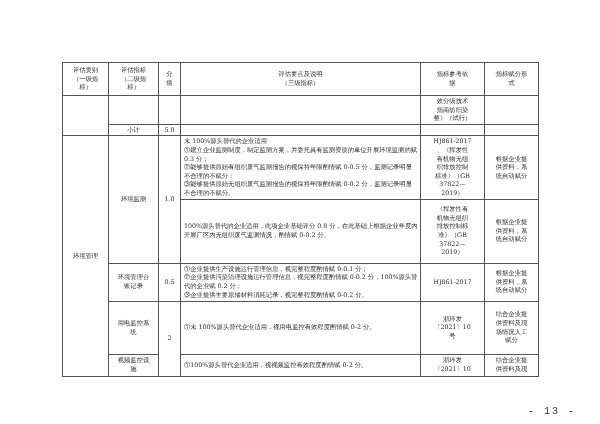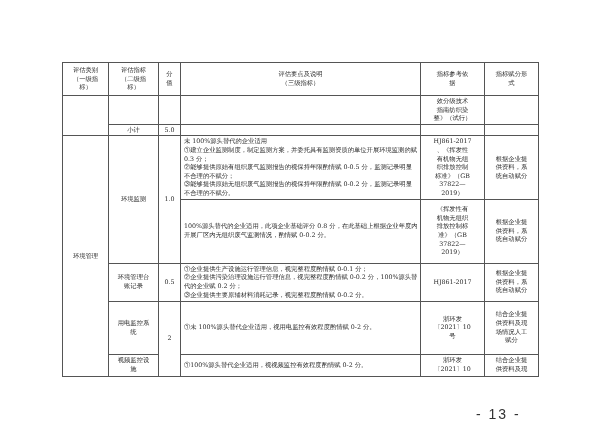--- a/index.html
+++ b/index.html
@@ -6,22 +6,22 @@
   body { width:600px; height:424px; position:relative; overflow:hidden;
          font-family:"DejaVu Serif", serif; color:#2a2a2a; }
   table.grid { position:absolute; left:62px; top:62px; border-collapse:collapse;
                table-layout:fixed; width:476px; }
   table.grid td, table.grid th { border:1px solid #555; padding:1px 2px; font-size:6.3px;
                line-height:8.6px; vertical-align:middle; font-weight:normal; }
   th { text-align:center; font-family:"DejaVu Sans", sans-serif; font-size:6.5px; }
   .c { text-align:center; }
   .l { text-align:left; padding-left:3px !important; }
   .pre { white-space:pre-line; }
-  .pagenum { position:absolute; left:476px; top:406px; font-size:14px; letter-spacing:2px;
-             font-family:Liberation Sans, sans-serif; color:#333; }
+  .pagenum { position:absolute; left:528px; top:406px; font-size:10px; letter-spacing:2px;
+             font-family:Liberation Mono, monospace; color:#333; }
 </style>
 </head>
 <body>
 
 <table class="grid">
   <colgroup>
     <col style="width:46px">
       <col style="width:50px">
       <col style="width:22px">
     <col style="width:240px">

